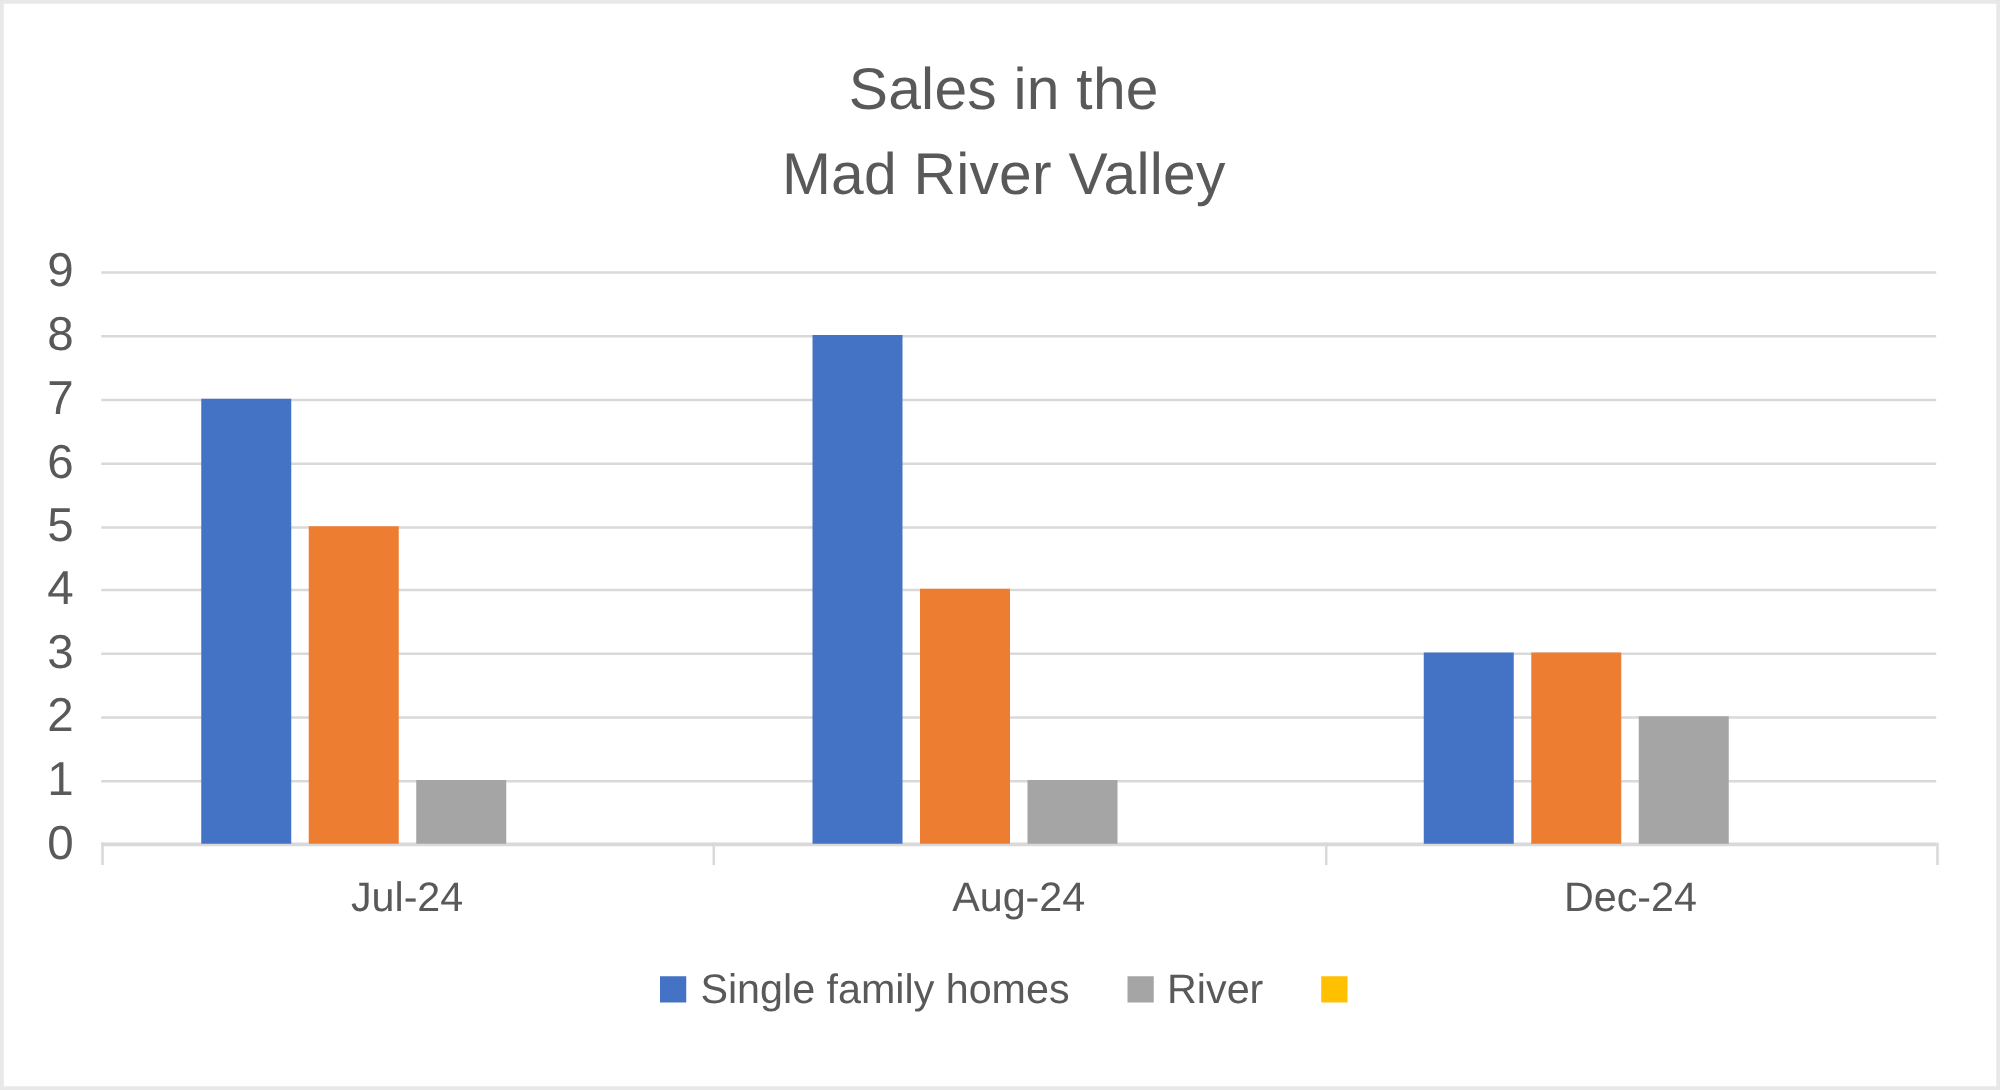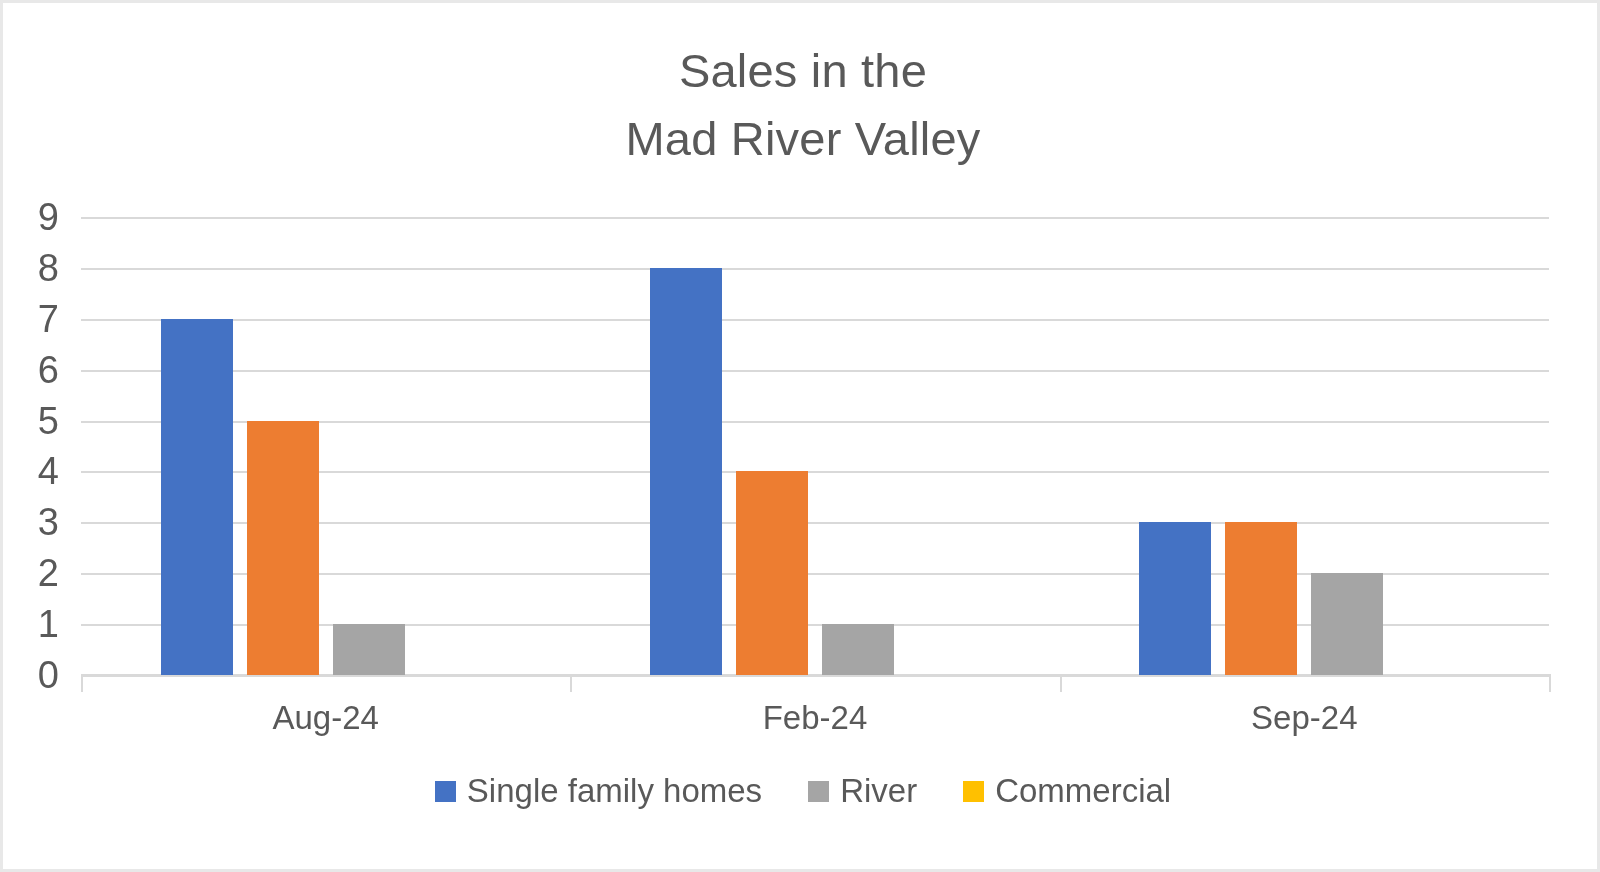--- a/index.html
+++ b/index.html
@@ -201,37 +201,36 @@
       </div>
       <div class="bar-group" style="left: 978.667px; width: 489.333px;">
         <div class="bar" style="left: 79.6667px; width: 72px; height: 152.667px; background: rgb(68, 114, 196);"></div>
         <div class="bar" style="left: 165.667px; width: 72px; height: 152.667px; background: rgb(237, 125, 49);"></div>
         <div class="bar" style="left: 251.667px; width: 72px; height: 101.778px; background: rgb(165, 165, 165);"></div>
         <div class="bar" style="left: 337.667px; width: 72px; height: 0px; background: rgb(255, 192, 0);"></div>
       </div>
     </div>
 
   <div id="x-axis-labels">
-      <div class="x-label" style="left: 0px; width: 489.333px;">Aug-24</div>
-      <div class="x-label" style="left: 489.333px; width: 489.333px;">Feb-24</div>
-      <div class="x-label" style="left: 978.667px; width: 489.333px;">Sep-24</div>
+      <div class="x-label" style="left: 0px; width: 489.333px;">Jul-24</div>
+      <div class="x-label" style="left: 489.333px; width: 489.333px;">Aug-24</div>
+      <div class="x-label" style="left: 978.667px; width: 489.333px;">Dec-24</div>
     </div>
 
   <div id="legend">
       <div class="legend-item">
         <span class="legend-swatch" style="background: rgb(68, 114, 196);"></span>
         <span class="legend-label">Single family homes</span>
       </div>
       <div class="legend-item">
         <span class="legend-swatch" style="background: rgb(165, 165, 165);"></span>
         <span class="legend-label">River</span>
       </div>
       <div class="legend-item">
         <span class="legend-swatch" style="background: rgb(255, 192, 0);"></span>
-        <span class="legend-label">Commercial</span>
       </div>
     </div>
 
 <div class="axis-tick" style="left: 78px;"></div>
     <div class="axis-tick" style="left: 567.333px;"></div>
     <div class="axis-tick" style="left: 1056.67px;"></div>
     <div class="axis-tick" style="left: 1546px;"></div>
   </div>
 
 </body></html>

